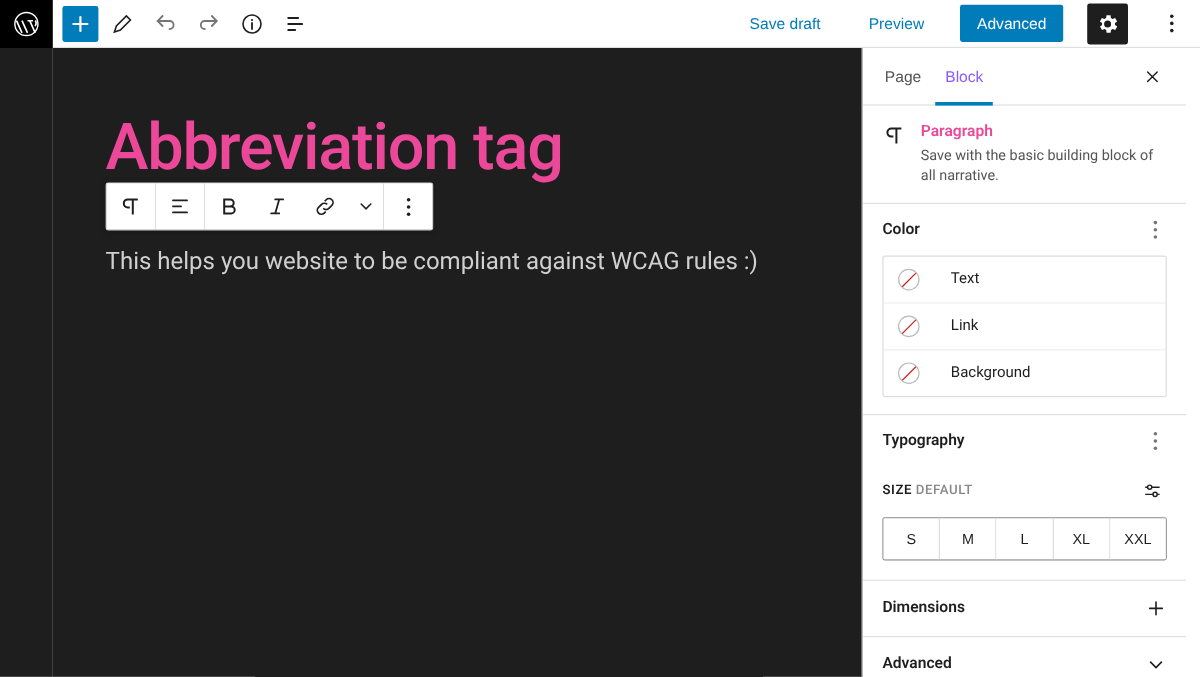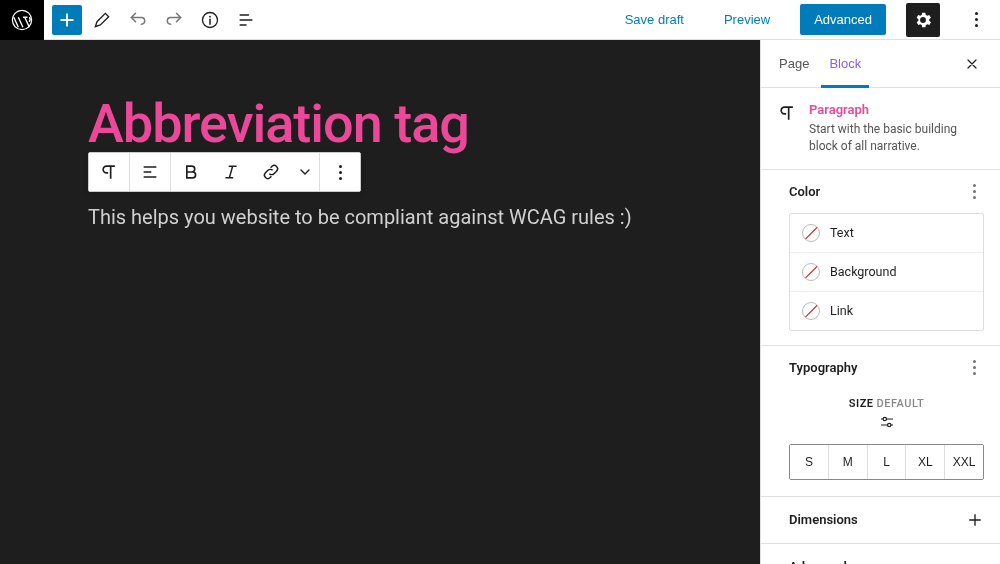--- a/index.html
+++ b/index.html
@@ -18,41 +18,41 @@
   .main { position: absolute; top: 40px; left: 44px; right: 240px; bottom: 0; background: #1e1e1e; color: #d8d8d8; }
   .left-rail { position: absolute; top: 40px; left: 0; width: 44px; bottom: 0; background: #1e1e1e; }
   .editor-wrap { padding: 56px 0 0 44px; }
   .post-title { font-size: 54px; font-weight: 500; color: #ec4899; letter-spacing: -1px; line-height: 1.05; }
   .body-text { font-size: 20px; color: #d0d0d0; margin-top: 52px; font-weight: 400; }
   .block-toolbar { position: absolute; top: 152px; left: 88px; display: flex; background: #fff; border: 1px solid #ccc; border-radius: 2px; box-shadow: 0 2px 6px rgba(0,0,0,0.2); z-index: 30; }
   .block-toolbar .seg { display: flex; align-items: center; border-right: 1px solid #ddd; }
   .block-toolbar .seg:last-child { border-right: none; }
   .block-toolbar .tbtn { width: 40px; height: 38px; display: flex; align-items: center; justify-content: center; background: #fff; border: none; cursor: pointer; color: #1e1e1e; }
   .block-toolbar .tbtn.narrow { width: 28px; }
-  .sidebar { position: absolute; top: 40px; right: 0; width: 240px; bottom: 0; background: #fff; border-left: 1px solid #e0e0e0; overflow-y: auto; }
+  .sidebar { position: absolute; top: 40px; right: 12px; width: 270px; bottom: 0; background: #fff; border-left: 1px solid #e0e0e0; overflow-y: auto; }
   .side-tabs { display: flex; align-items: center; border-bottom: 1px solid #e0e0e0; height: 48px; padding: 0 8px 0 16px; justify-content: space-between; }
   .side-tabs .tabs { display: flex; gap: 16px; height: 100%; align-items: stretch; }
   .tab { background: transparent; border: none; font-size: 13px; color: #555; cursor: pointer; padding: 0 2px; position: relative; }
   .tab.active { color: #8b5cf6; font-weight: 500; }
   .tab.active::after { content: ""; position: absolute; bottom: -1px; left: -6px; right: -6px; height: 3px; background: #007cba; }
   .close-side { background: transparent; border: none; cursor: pointer; font-size: 16px; color: #1e1e1e; width: 28px; height: 28px; }
   .block-info { display: flex; gap: 12px; padding: 14px 16px; border-bottom: 1px solid #e0e0e0; }
   .block-info .bi-icon { width: 22px; display:flex; justify-content:center; padding-top:1px; }
   .block-info .bi-text .bi-title { font-size: 13px; font-weight: 600; color: #ec4899; margin-bottom: 4px; }
   .block-info .bi-text .bi-desc { font-size: 12px; color: #555; line-height: 1.4; }
-  .panel { border-bottom: 1px solid #e0e0e0; padding-left: 12px; }
+  .panel { border-bottom: 1px solid #e0e0e0; }
   .panel-hdr { display: flex; align-items: center; justify-content: space-between; padding: 14px 16px; cursor: pointer; }
   .panel-hdr .pt { font-size: 13px; font-weight: 600; color: #1e1e1e; }
   .panel-body { padding: 0 16px 14px; }
   .color-list { border: 1px solid #ddd; border-radius: 2px; }
-  .color-row { display: flex; align-items: center; gap: 10px; padding: 10px 12px; border-bottom: 1px solid #eee; font-size: 12.5px; color: #1e1e1e; cursor: pointer; }
+  .color-row { display: flex; align-items: center; gap: 26px; padding: 10px 12px; border-bottom: 1px solid #eee; font-size: 12.5px; color: #1e1e1e; cursor: pointer; }
   .color-row:last-child { border-bottom: none; }
   .swatch { width: 18px; height: 18px; border-radius: 50%; border: 1px solid #bbb; position: relative; overflow: hidden; }
   .swatch::after { content: ""; position: absolute; left: -3px; right: -3px; top: 50%; height: 1px; background: #cc1818; transform: rotate(-45deg); }
-  .typo-size-row { display: flex; align-items: center; justify-content: space-between; padding: 8px 16px 0; flex-direction: column; }
+  .typo-size-row { display: flex; align-items: center; justify-content: space-between; padding: 8px 16px 0; }
   .size-label { font-size: 11px; letter-spacing: 0.5px; color: #1e1e1e; font-weight: 600; }
   .size-label .def { color: #888; font-weight: 500; margin-left: 3px; }
   .size-seg { display: flex; border: 1px solid #888; border-radius: 2px; margin: 10px 16px 16px; }
   .size-seg button { flex: 1; background: #fff; border: none; border-right: 1px solid #ddd; font-size: 12px; padding: 10px 0; cursor: pointer; color: #1e1e1e; }
   .size-seg button:last-child { border-right: none; }
   .kebab { display:flex; flex-direction:column; gap:3px; align-items:center; justify-content:center; width:20px; }
   .kebab span { width:3px; height:3px; background:#1e1e1e; border-radius:50%; display:block; }
   .kebab.light span { background:#757575; }
   .kebab.white span { background:#1e1e1e; }
   svg { display: block; }
@@ -194,46 +194,46 @@
     </div>
 
     <div class="block-info">
       <div class="bi-icon">
         <svg width="20" height="20" viewBox="0 0 24 24">
             <path d="M9 4h10v2h-4v14h-2V6H9a3 3 0 0 0 0 6h2v2H9a5 5 0 0 1 0-10Z" fill="#1e1e1e"></path>
           </svg>
       </div>
       <div class="bi-text">
         <div class="bi-title">Paragraph</div>
-        <div class="bi-desc">Start with the basic building block of all narrative.</div>
+        <div class="bi-desc">Save with the basic building block of all narrative.</div>
       </div>
     </div>
 
     <div class="panel">
       <div class="panel-hdr">
         <span class="pt">Color</span>
         <div class="kebab light">
             <span></span>
             <span></span>
             <span></span>
           </div>
       </div>
       <div class="panel-body">
         <div class="color-list">
           <div class="color-row">
             <span class="swatch"></span>
             <span>Text</span>
           </div>
           <div class="color-row">
             <span class="swatch"></span>
-            <span>Background</span>
+            <span>Link</span>
           </div>
           <div class="color-row">
             <span class="swatch"></span>
-            <span>Link</span>
+            <span>Background</span>
           </div>
         </div>
       </div>
     </div>
 
     <div class="panel">
       <div class="panel-hdr">
         <span class="pt">Typography</span>
         <div class="kebab light">
             <span></span>

